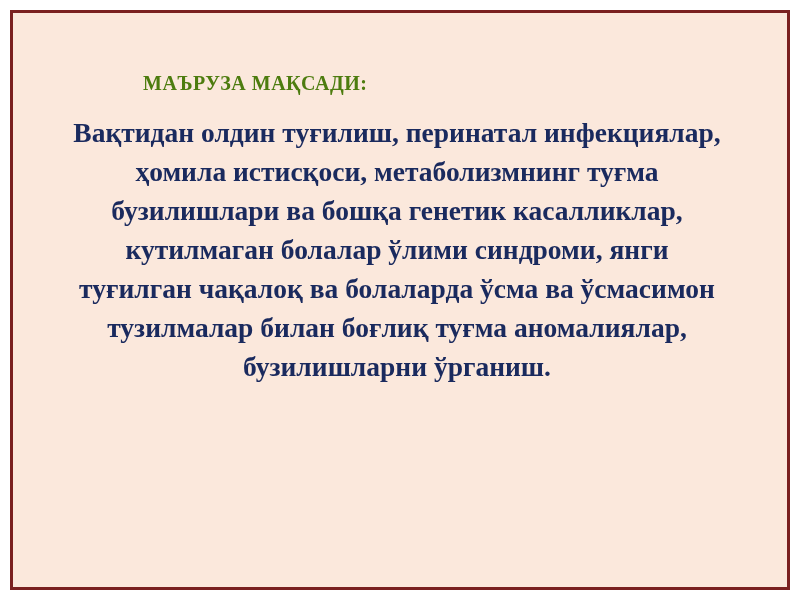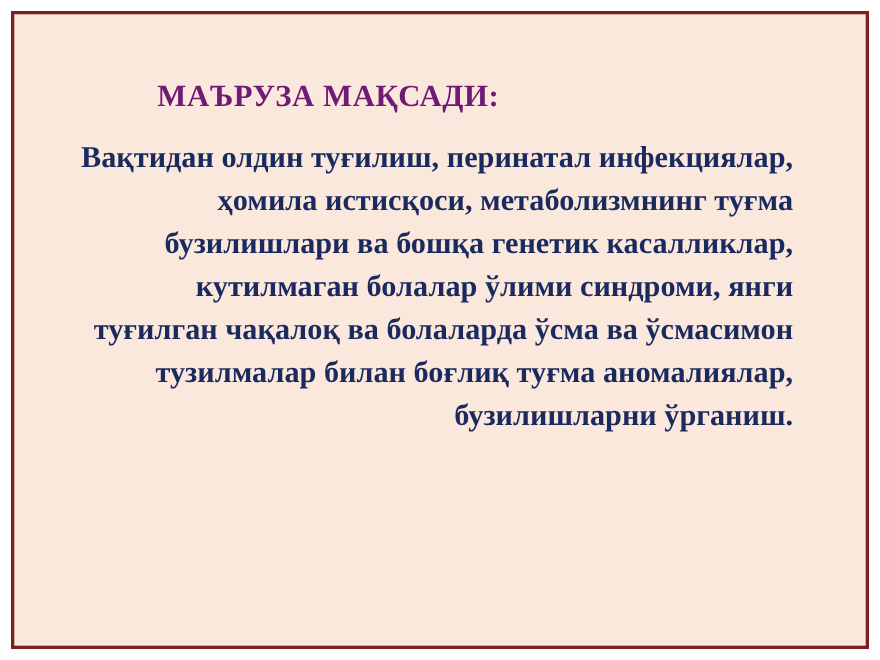--- a/index.html
+++ b/index.html
@@ -26,35 +26,35 @@
   .slide-inner {
     position: absolute;
     left: 0;
     top: 0;
     right: 0;
     bottom: 0;
     padding: 58px 56px 0 56px;
     box-sizing: border-box;
   }
   .slide-title {
-    color: #701a75;
+    color: #4d7c0f;
     font-weight: bold;
-    font-size: 28px;
+    font-size: 20px;
     line-height: 1.2;
     letter-spacing: 0.5px;
     margin: 0 0 18px 0;
     padding-left: 74px;
   }
   .slide-body {
     color: #1a2a5e;
     font-weight: bold;
     font-size: 27.5px;
     line-height: 1.42;
     margin: 0;
-    text-align: right;
+    text-align: center;
     padding-left: 4px;
     padding-right: 10px;
   }
 </style>
 </head>
 <body>
 
 <div class="slide">
   <div class="slide-inner">
     <h1 class="slide-title">МАЪРУЗА МАҚСАДИ:</h1>

